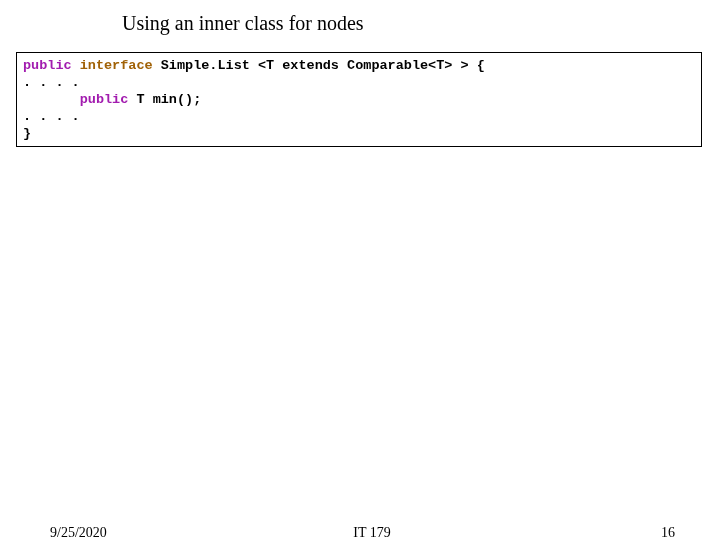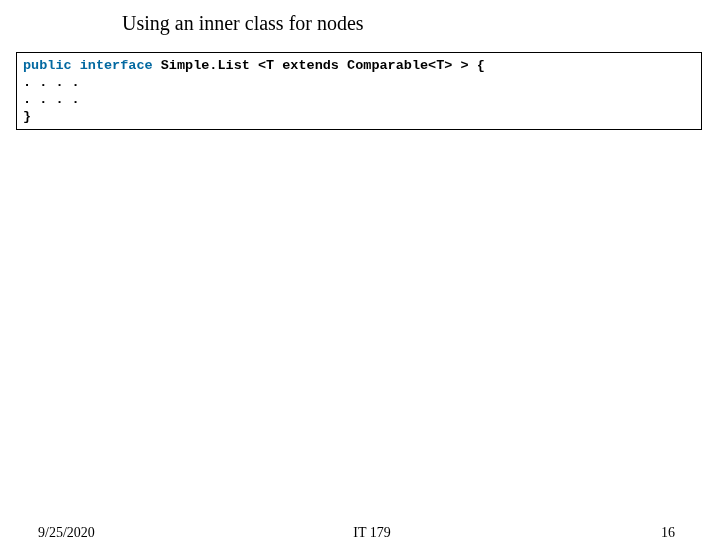--- a/index.html
+++ b/index.html
@@ -35,33 +35,33 @@
     box-sizing: border-box;
   }
   .code-line {
     font-family: "Courier New", Courier, monospace;
     font-size: 13.5px;
     line-height: 17px;
     white-space: pre;
     color: #000;
     font-weight: bold;
   }
-  .kw-blue { color: #0369a1; }
-  .kw-red  { color: #0369a1; }
+  .kw-blue { color: #a21caf; }
+  .kw-red  { color: #a16207; }
   .footer {
     position: absolute;
     bottom: 15px;
     left: 0;
     width: 720px;
     font-size: 14px;
     color: #000;
   }
   .footer-left {
     position: absolute;
-    left: 38px;
+    left: 50px;
   }
   .footer-center {
     position: absolute;
     left: 0;
     width: 720px;
     text-align: center;
     margin-left: 12px;
   }
   .footer-right {
     position: absolute;
@@ -71,20 +71,21 @@
 </head>
 <body>
 
 <div class="slide">
 
   <div class="title">Using an inner class for nodes</div>
 
   <div class="code-box">
     <div class="code-line"><span class="kw-blue">public</span> <span class="kw-red">interface</span><span> Simple.List &lt;T extends Comparable&lt;T&gt; &gt; {</span></div>
     <div class="code-line">. . . .</div>
+    <div class="code-line">       <span class="kw-blue">public</span><span> T min();</span></div>
     <div class="code-line">. . . .</div>
     <div class="code-line">}</div>
   </div>
 
   <div class="footer">
     <span class="footer-left">9/25/2020</span>
     <span class="footer-center">IT 179</span>
     <span class="footer-right">16</span>
   </div>
 

